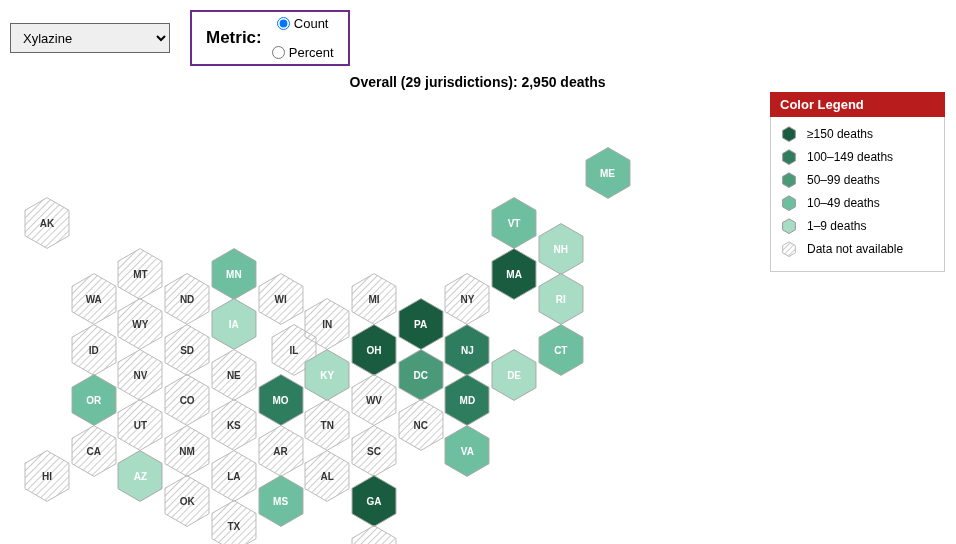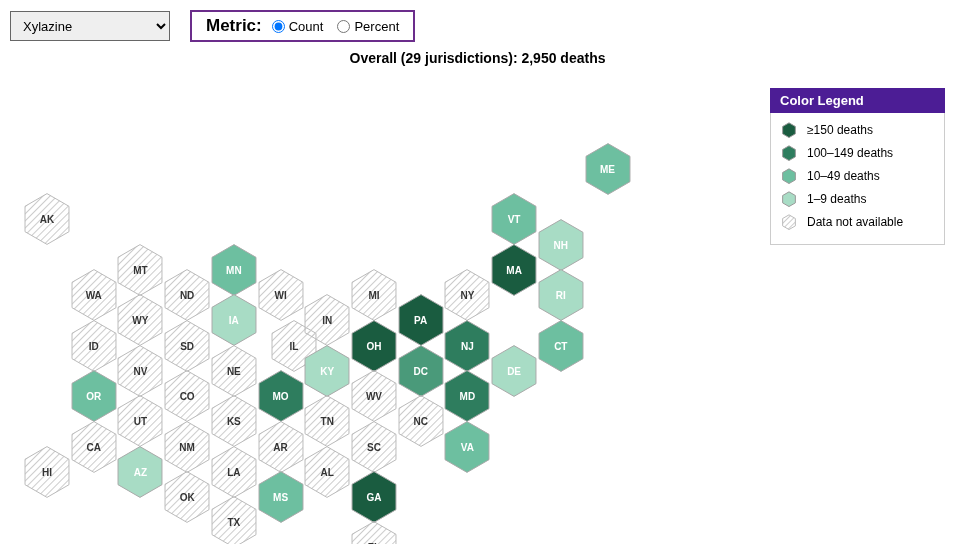--- a/index.html
+++ b/index.html
@@ -39,42 +39,43 @@
       font-size: 13px;
     }
     .metric-label {
       font-weight: bold;
       font-size: 17px;
     }
     .radio-group {
       display: flex;
       align-items: center;
       gap: 14px;
+      flex-direction: column;
     }
     .radio-option {
       display: flex;
       align-items: center;
       gap: 4px;
       font-size: 13px;
       cursor: pointer;
     }
     .overall-title {
       text-align: center;
       font-weight: bold;
       font-size: 14px;
-      margin-bottom: 22px;
+      margin-bottom: 2px;
     }
     .legend {
       position: absolute;
       top: 0;
       right: 0;
       width: 175px;
     }
     .legend-title {
-      background: #4c1d95;
+      background: #b91c1c;
       color: white;
       padding: 5px 10px;
       font-size: 13px;
       font-weight: bold;
     }
     .legend-body {
       border: 1px solid #ccc;
       border-top: none;
       padding: 8px 10px;
     }
@@ -464,20 +465,26 @@
             <span class="legend-hex"><svg width="16" height="18.4" viewBox="0 0 16 18.4">
                 <polygon points="14.373946971853469,5.52 14.373946971853469,12.879999999999999 8,16.56 1.626053028146531,12.879999999999999 1.626053028146532,5.519999999999998 7.999999999999998,1.839999999999999" fill="#1a5c40" stroke="#999" stroke-width="1"></polygon>
               </svg></span>
             <span>≥150 deaths</span>
           </div>
           <div class="legend-item">
             <span class="legend-hex"><svg width="16" height="18.4" viewBox="0 0 16 18.4">
                 <polygon points="14.373946971853469,5.52 14.373946971853469,12.879999999999999 8,16.56 1.626053028146531,12.879999999999999 1.626053028146532,5.519999999999998 7.999999999999998,1.839999999999999" fill="#2e7d5e" stroke="#999" stroke-width="1"></polygon>
               </svg></span>
             <span>100–149 deaths</span>
+          </div>
+          <div class="legend-item">
+            <span class="legend-hex"><svg width="16" height="18.4" viewBox="0 0 16 18.4">
+                <polygon points="14.373946971853469,5.52 14.373946971853469,12.879999999999999 8,16.56 1.626053028146531,12.879999999999999 1.626053028146532,5.519999999999998 7.999999999999998,1.839999999999999" fill="#4a9a7a" stroke="#999" stroke-width="1"></polygon>
+              </svg></span>
+            <span>50–99 deaths</span>
           </div>
           <div class="legend-item">
             <span class="legend-hex"><svg width="16" height="18.4" viewBox="0 0 16 18.4">
                 <polygon points="14.373946971853469,5.52 14.373946971853469,12.879999999999999 8,16.56 1.626053028146531,12.879999999999999 1.626053028146532,5.519999999999998 7.999999999999998,1.839999999999999" fill="#6dbfa0" stroke="#999" stroke-width="1"></polygon>
               </svg></span>
             <span>10–49 deaths</span>
           </div>
           <div class="legend-item">
             <span class="legend-hex"><svg width="16" height="18.4" viewBox="0 0 16 18.4">
                 <polygon points="14.373946971853469,5.52 14.373946971853469,12.879999999999999 8,16.56 1.626053028146531,12.879999999999999 1.626053028146532,5.519999999999998 7.999999999999998,1.839999999999999" fill="#a8dcc5" stroke="#999" stroke-width="1"></polygon>

